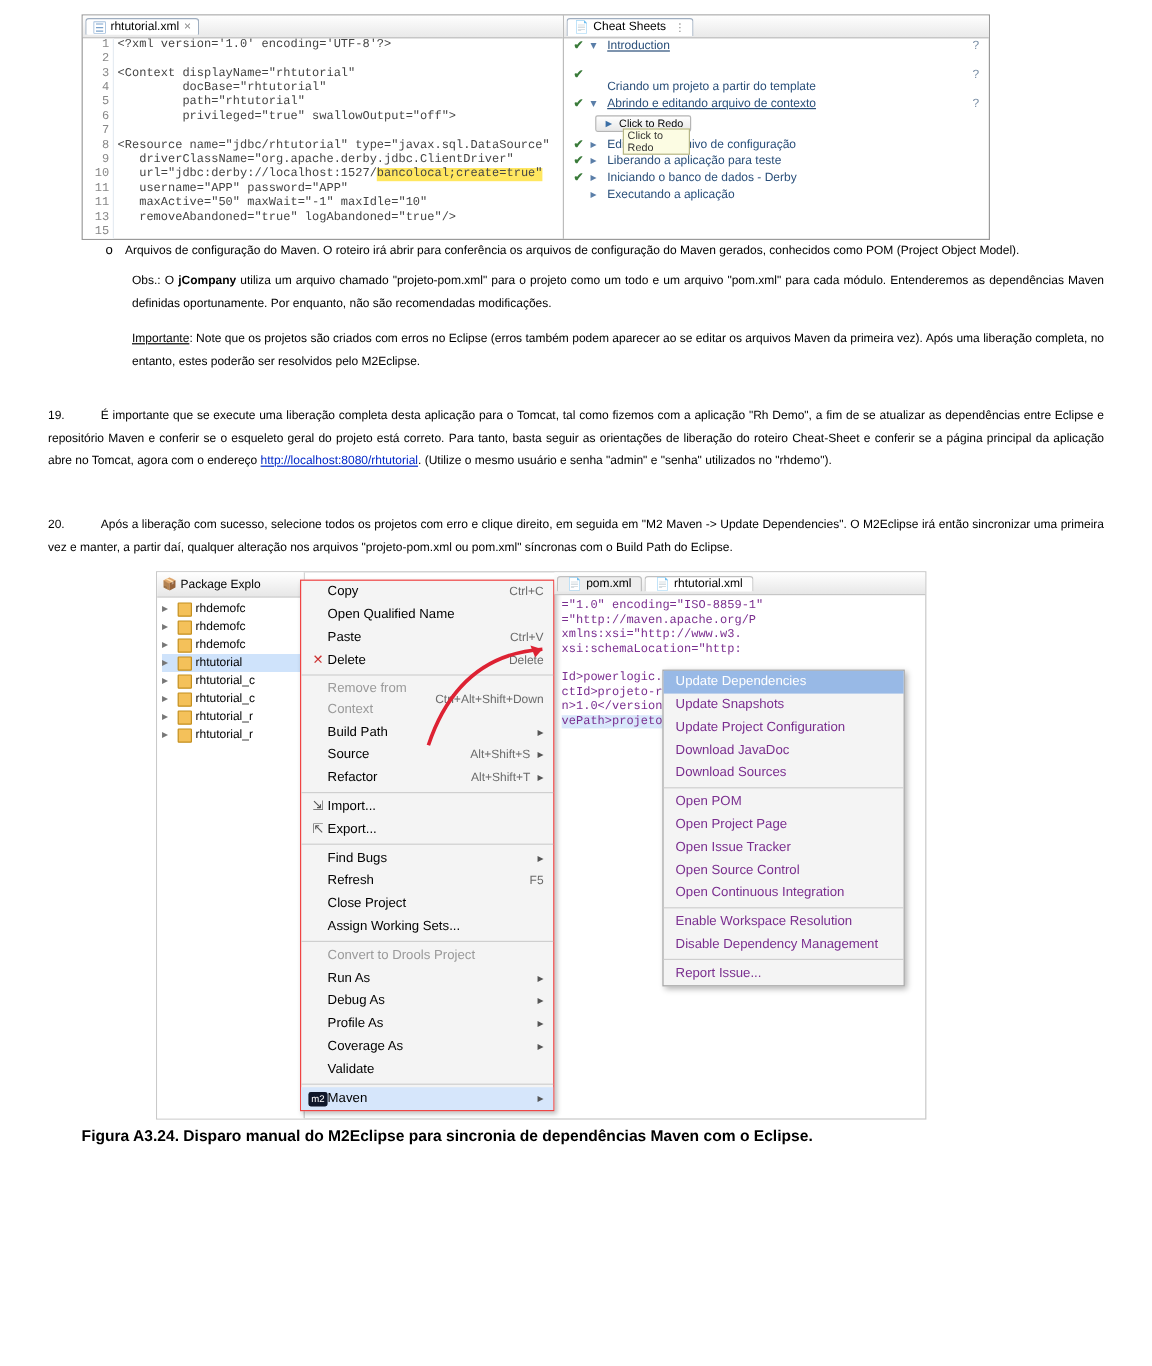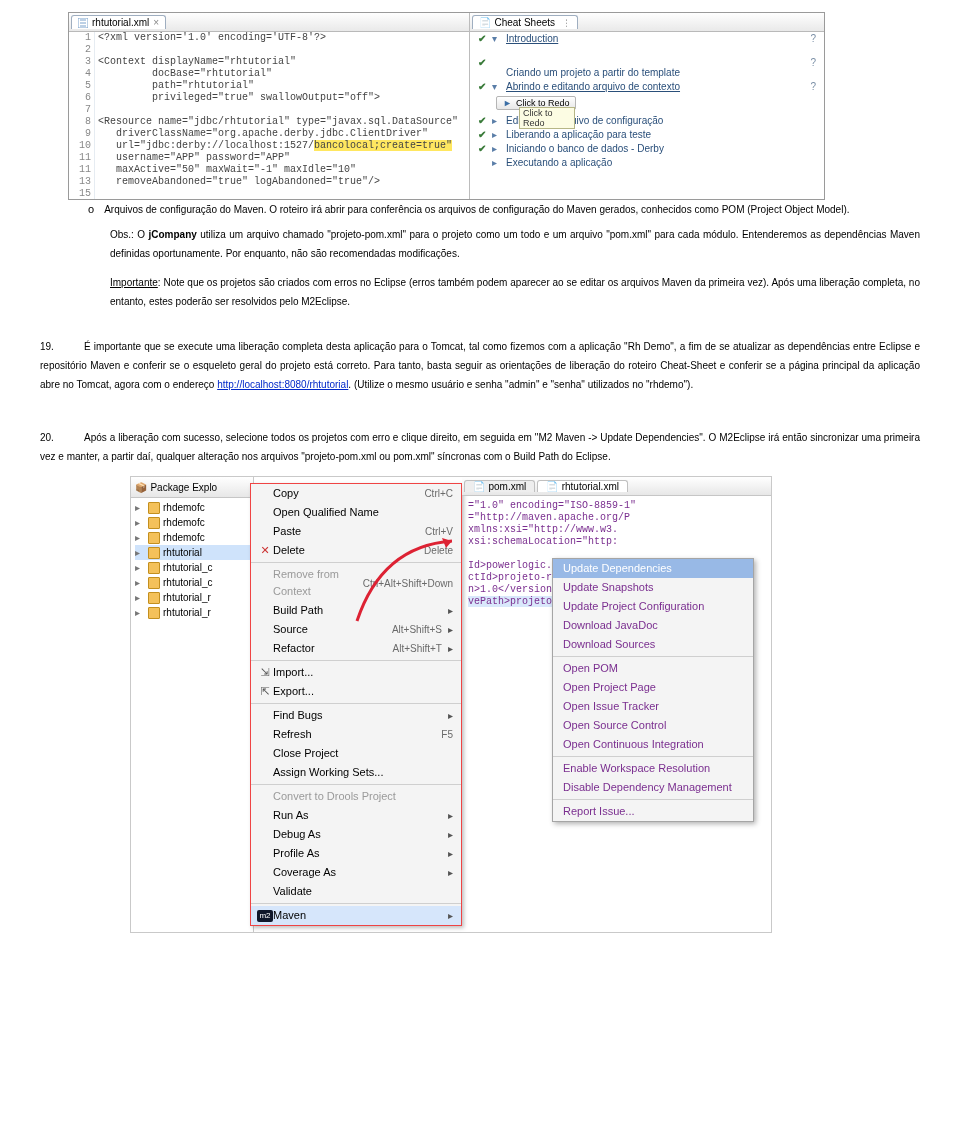--- a/index.html
+++ b/index.html
@@ -556,13 +556,14 @@
 Id&gt;powerlogic.app&lt;/groupId&gt;
 ctId&gt;projeto-rhtutorial&lt;/a
 n&gt;1.0&lt;/version&gt;
 <span class="ed-hl">vePath&gt;projeto-pom.xml&lt;/r</span><svg class="redarrow" viewBox="0 0 110 90">
           <path d="M5 85 Q 30 10 100 5" stroke="#d23" stroke-width="3" fill="none"></path>
           <path d="M100 5 l-10 -3 l4 10 z" fill="#d23"></path>
         </svg><div class="submenu" id="figB-submenu"><div class="srow sel">Update Dependencies</div><div class="srow ">Update Snapshots</div><div class="srow ">Update Project Configuration</div><div class="srow ">Download JavaDoc</div><div class="srow ">Download Sources</div><hr><div class="srow ">Open POM</div><div class="srow ">Open Project Page</div><div class="srow ">Open Issue Tracker</div><div class="srow ">Open Source Control</div><div class="srow ">Open Continuous Integration</div><hr><div class="srow ">Enable Workspace Resolution</div><div class="srow ">Disable Dependency Management</div><hr><div class="srow ">Report Issue...</div></div></div>
     </div>
   </div>
 
+  <div class="caption2">Figura A3.24. Disparo manual do M2Eclipse para sincronia de dependências Maven com o Eclipse.</div>
 </div>
 
 </body></html>

